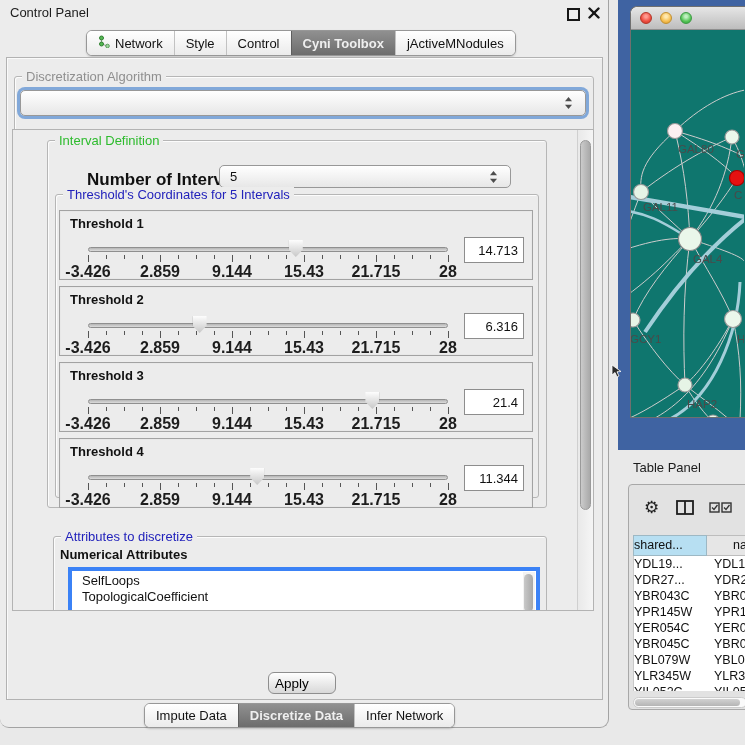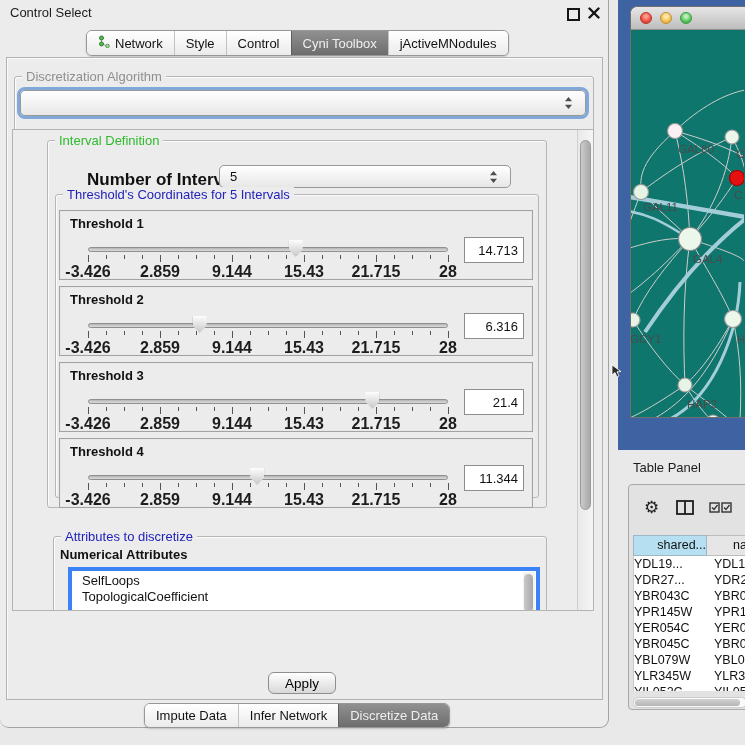--- a/index.html
+++ b/index.html
@@ -14,21 +14,21 @@
   .cp-title{position:absolute;left:10px;top:5px;font-size:13px;color:#1c1c1c;}
   .float-icon{position:absolute;right:28px;top:8px;width:9px;height:9px;border:2px solid #161616;background:transparent;}
   .close-icon{position:absolute;right:8px;top:7px;width:12px;height:12px;}
 
   
   .seg-bar{position:absolute;display:flex;background:#fff;border:1px solid #979797;
            border-radius:6px;overflow:hidden;box-shadow:0 1px 2px rgba(0,0,0,.18);}
   .seg{padding:4px 11px;font-size:13px;white-space:nowrap;background:linear-gradient(#ffffff,#ebebeb);
        display:flex;align-items:center;gap:4px;cursor:default;}
   .seg + .seg{border-left:1px solid #c2c2c2;}
-  .seg.active{background:linear-gradient(#909090,#6d6d6d);color:#efefef;border-left-color:#5e5e5e;}
+  .seg.active{background:linear-gradient(#909090,#6d6d6d);color:#efefef;border-left-color:#5e5e5e;font-weight:bold;}
 
   
   .main-panel{position:absolute;left:6px;top:57px;width:597px;height:643px;background:#ececec;
               border:1px solid #b2b2b2;box-shadow:inset 1px 1px 0 #fafafa;box-sizing:border-box;}
 
   
   .groupbox{position:absolute;border:1px solid #b6b6b6;border-radius:3px;
             box-shadow:inset 1px 1px 0 #fcfcfc;}
   .group-title{position:absolute;top:-8px;left:7px;background:#ececec;padding:0 4px;font-size:13px;line-height:15px;}
   .gt-gray{color:#8f8f8f;}  .gt-green{color:#2dbb2d;}  .gt-blue{color:#2222bb;}
@@ -74,21 +74,21 @@
              font-size:13px;text-align:right;line-height:26px;padding-right:5px;box-sizing:border-box;}
 
   
   .attr-list{position:absolute;background:#fff;border:4px solid #3b82f6;overflow:hidden;}
   .attr-item{font-size:13px;line-height:15.5px;padding-left:10px;white-space:nowrap;}
   .list-vtrack{position:absolute;right:1px;top:1px;width:12px;height:58px;background:#f3f3f3;}
   .list-vthumb{position:absolute;left:1px;top:2px;width:9px;height:38px;border-radius:5px;
                background:linear-gradient(to right,#c9c9c9,#a8a8a8);}
 
   .btn{position:absolute;background:linear-gradient(#ffffff,#d8d8d8);border:1px solid #8e8e8e;border-radius:6px;
-       font-size:13.5px;text-align:center;cursor:default;}
+       font-size:13.5px;text-align:left;cursor:default;}
 
   
   .blue-bg{position:absolute;left:618px;top:0;width:127px;height:450px;background:#3f63a2;}
   .net-window{position:absolute;left:630px;top:6px;width:115px;height:412px;background:#fff;
               border:1px solid #6f6f6f;border-right:none;border-radius:7px 0 0 0;box-sizing:border-box;overflow:hidden;}
   .net-titlebar{height:22px;background:linear-gradient(#e6e6e6,#bdbdbd);border-bottom:1px solid #8e8e8e;
                 border-radius:7px 0 0 0;position:relative;}
   .tl{position:absolute;top:5px;width:12px;height:12px;border-radius:50%;box-sizing:border-box;}
   .tl.red{left:9px;background:radial-gradient(circle at 50% 35%,#ff9a90 15%,#ee4b3e 60%,#c53a2e);border:1px solid #b13528;}
   .tl.yellow{left:29px;background:radial-gradient(circle at 50% 35%,#ffe9b0 15%,#f5bd4f 60%,#d79b2a);border:1px solid #c19032;}
@@ -96,38 +96,38 @@
   .net-canvas{position:relative;width:125px;height:389px;background:#0f766e;}
 
   .table-panel{position:absolute;left:618px;top:450px;width:127px;height:295px;background:#e9e9e9;}
   .tp-title{position:absolute;left:15px;top:10px;font-size:13px;color:#1c1c1c;}
   .tp-inner{position:absolute;left:10px;top:34px;width:130px;height:226px;background:#e2e2e2;
             border:1px solid #a8a8a8;border-radius:4px;box-sizing:border-box;}
   .tp-toolbar-icon{position:absolute;color:#222;}
   .tp-table{position:absolute;left:4px;top:50px;width:124px;}
   .tp-header{display:flex;height:21px;box-sizing:border-box;}
   .tp-h1{width:74px;background:#b7dff2;border:1px solid #9db8c4;box-sizing:border-box;
-         font-size:12.5px;text-align:right;line-height:19px;overflow:hidden;}
+         font-size:12.5px;text-align:left;line-height:19px;overflow:hidden;}
   .tp-h2{flex:1;background:#e6e6e6;border:1px solid #bdbdbd;border-left:none;box-sizing:border-box;
          font-size:12.5px;line-height:19px;padding-left:26px;overflow:hidden;white-space:nowrap;}
   .tp-rows{background:#fff;overflow:hidden;height:135px;border-left:1px solid #c9c9c9;}
   .tp-row{display:flex;height:16px;font-size:12.5px;line-height:16px;}
   .tp-c1{width:74px;text-align:left;overflow:hidden;white-space:nowrap;}
   .tp-c2{flex:1;padding-left:6px;overflow:hidden;white-space:nowrap;}
   .htrack{position:absolute;left:4px;top:212px;width:114px;height:11px;background:#fafafa;
           border:1px solid #cccccc;border-radius:6px;box-sizing:border-box;}
   .hthumb{position:absolute;left:1px;top:1px;width:105px;height:7px;border-radius:4px;
           background:linear-gradient(#d2d2d2,#b5b5b5);}
   .cursor{position:absolute;left:611px;top:364px;z-index:50;}
 </style>
 </head>
 <body>
 
 <div class="cp-window">
-  <div class="cp-title">Control Select</div>
+  <div class="cp-title">Control Panel</div>
   <div class="float-icon"></div>
   <svg class="close-icon" viewBox="0 0 12 12">
     <line x1="1.5" y1="1.5" x2="10.5" y2="10.5" stroke="#161616" stroke-width="2.4" stroke-linecap="round"></line>
     <line x1="10.5" y1="1.5" x2="1.5" y2="10.5" stroke="#161616" stroke-width="2.4" stroke-linecap="round"></line>
   </svg>
 
   <div class="seg-bar" style="left:86px;top:30px;" id="top-tabs">
       <div class="seg">
         <span><svg width="13" height="13" viewBox="0 0 13 13">
             <line x1="3.5" y1="3" x2="3.5" y2="9" stroke="#9a9a9a"></line>
@@ -371,25 +371,25 @@
       <div class="vthumb" style="top:10px;height:370px;"></div>
     </div>
   </div>
 
   <button class="btn" style="left:268px;top:672px;width:68px;height:22px;">Apply</button>
 
   <div class="seg-bar" style="left:144px;top:703px;" id="bottom-tabs">
       <div class="seg">
         <span>Impute Data</span>
       </div>
+      <div class="seg active">
+        <span>Discretize Data</span>
+      </div>
       <div class="seg">
         <span>Infer Network</span>
-      </div>
-      <div class="seg active">
-        <span>Discretize Data</span>
       </div>
     </div>
 </div>
 
 <div class="blue-bg"></div>
 
 <div class="net-window">
   <div class="net-titlebar">
     <div class="tl red"></div>
     <div class="tl yellow"></div>

